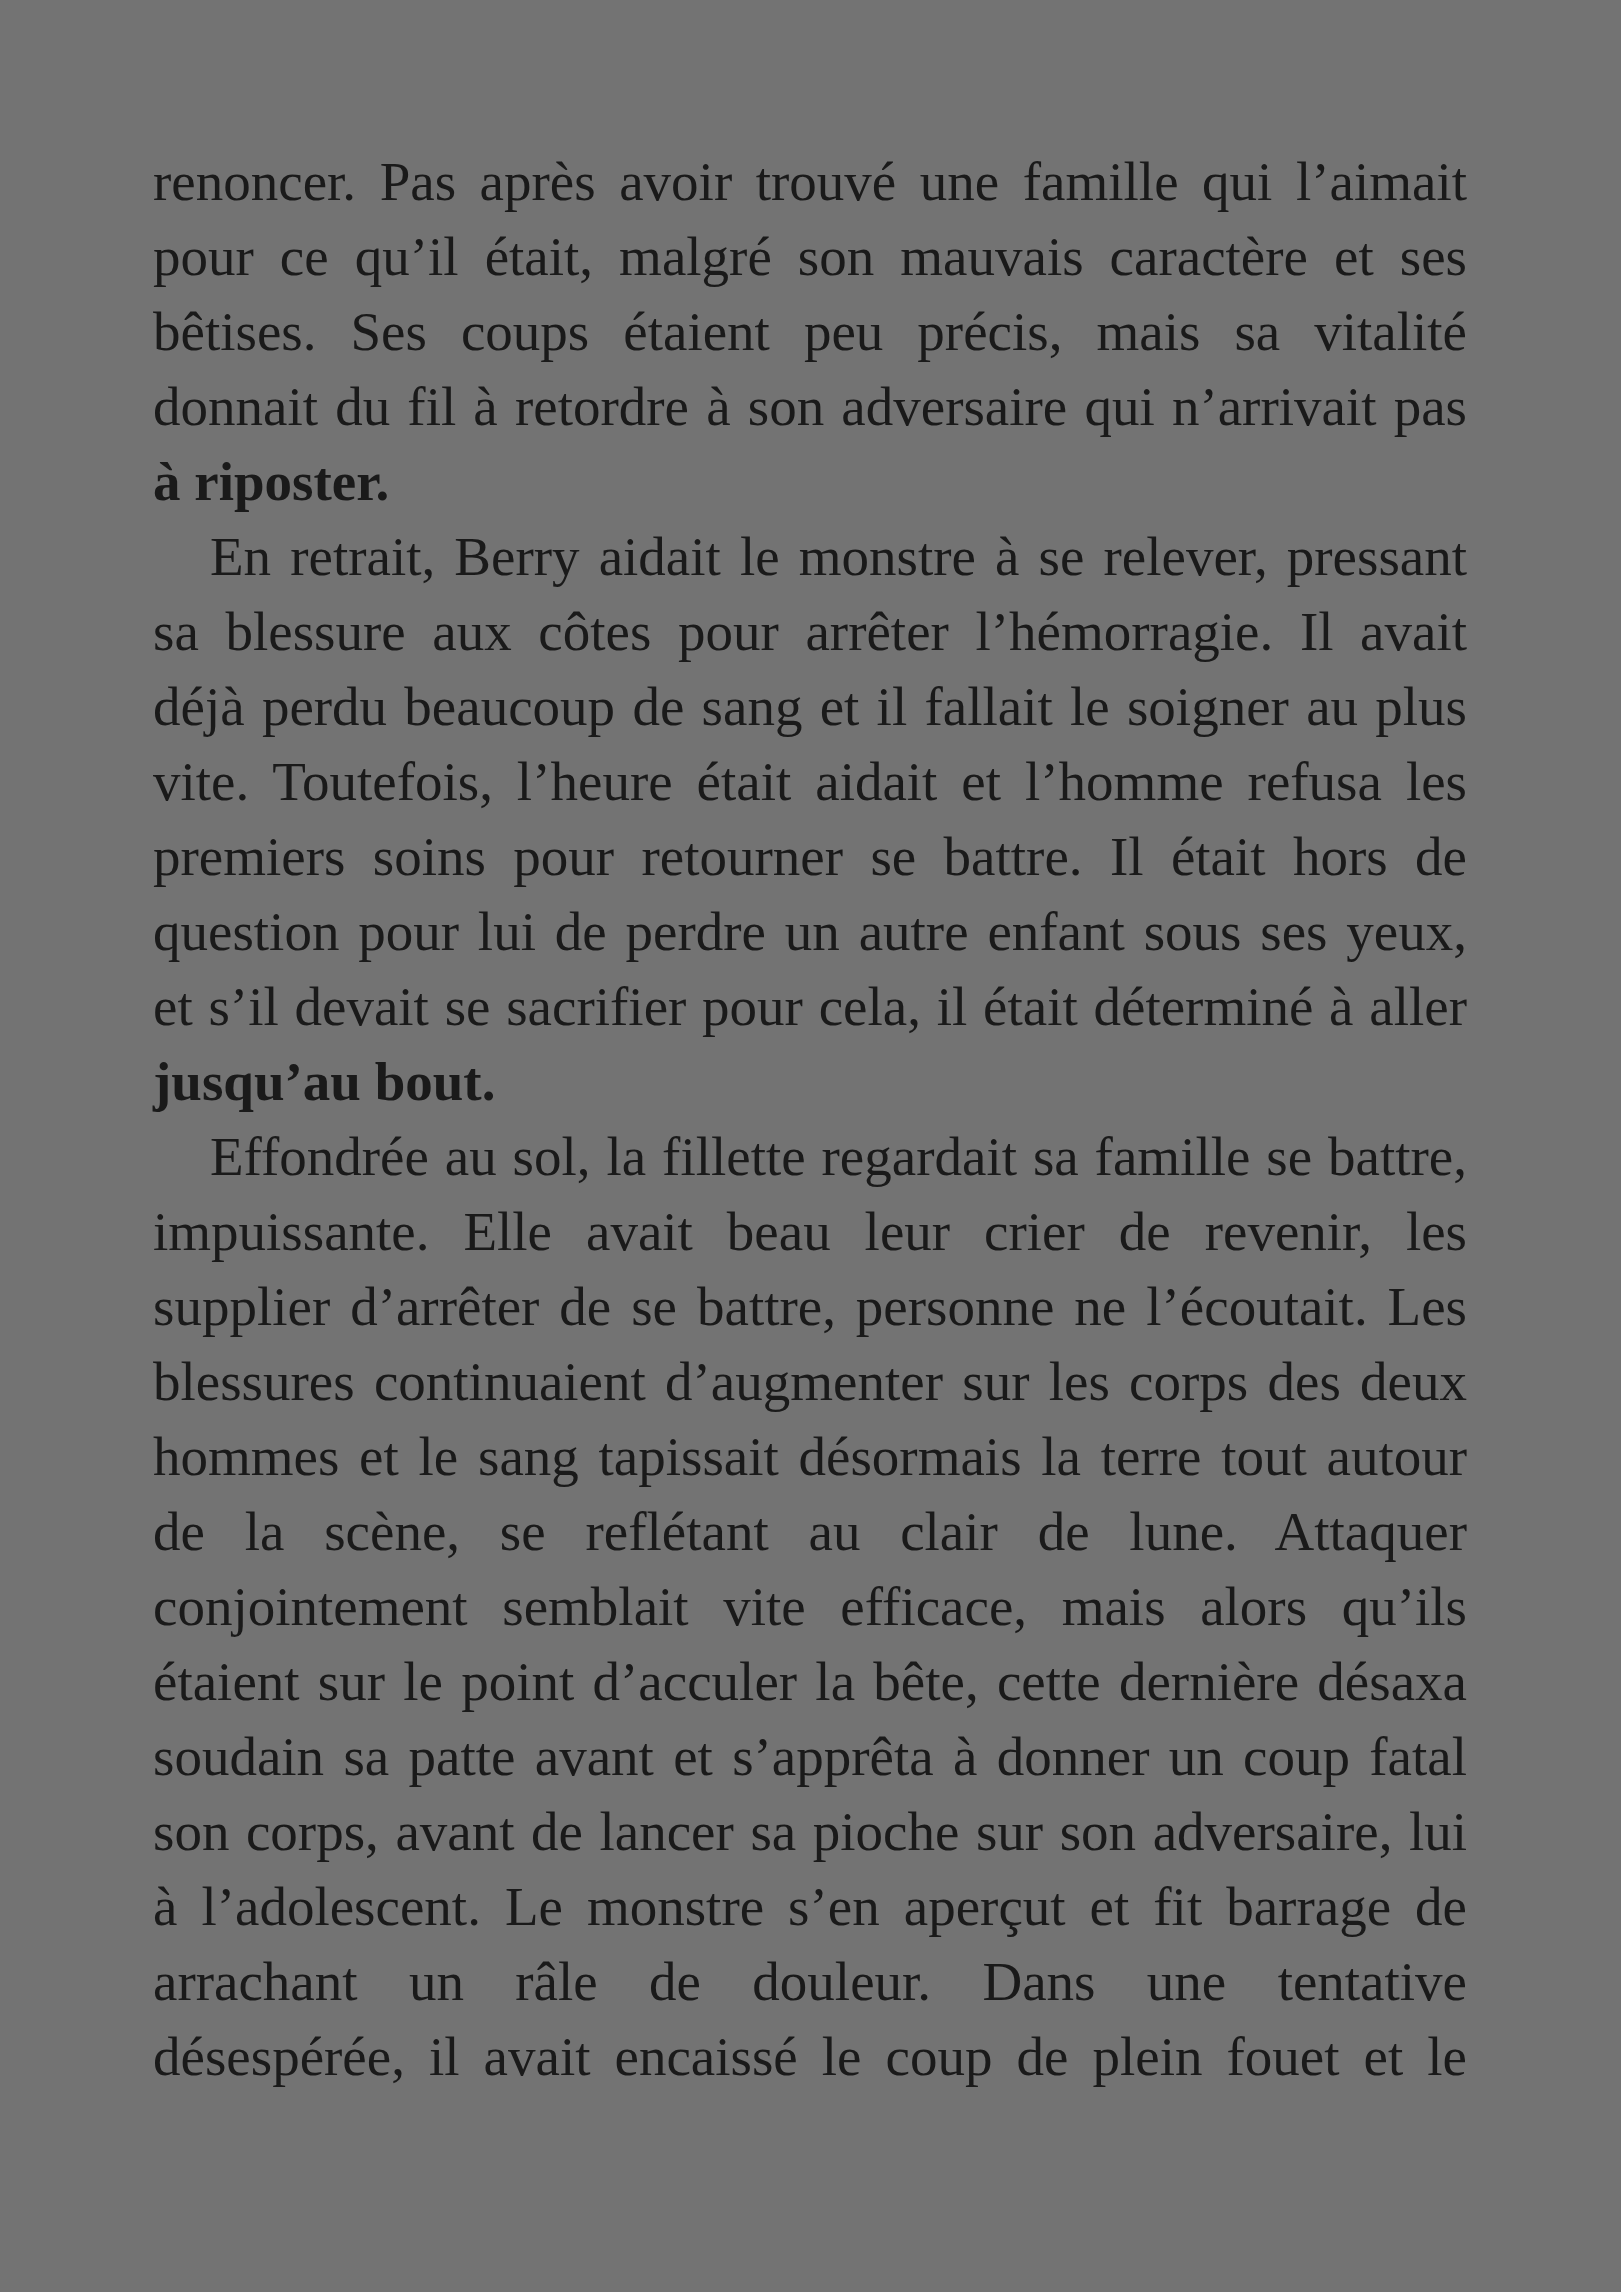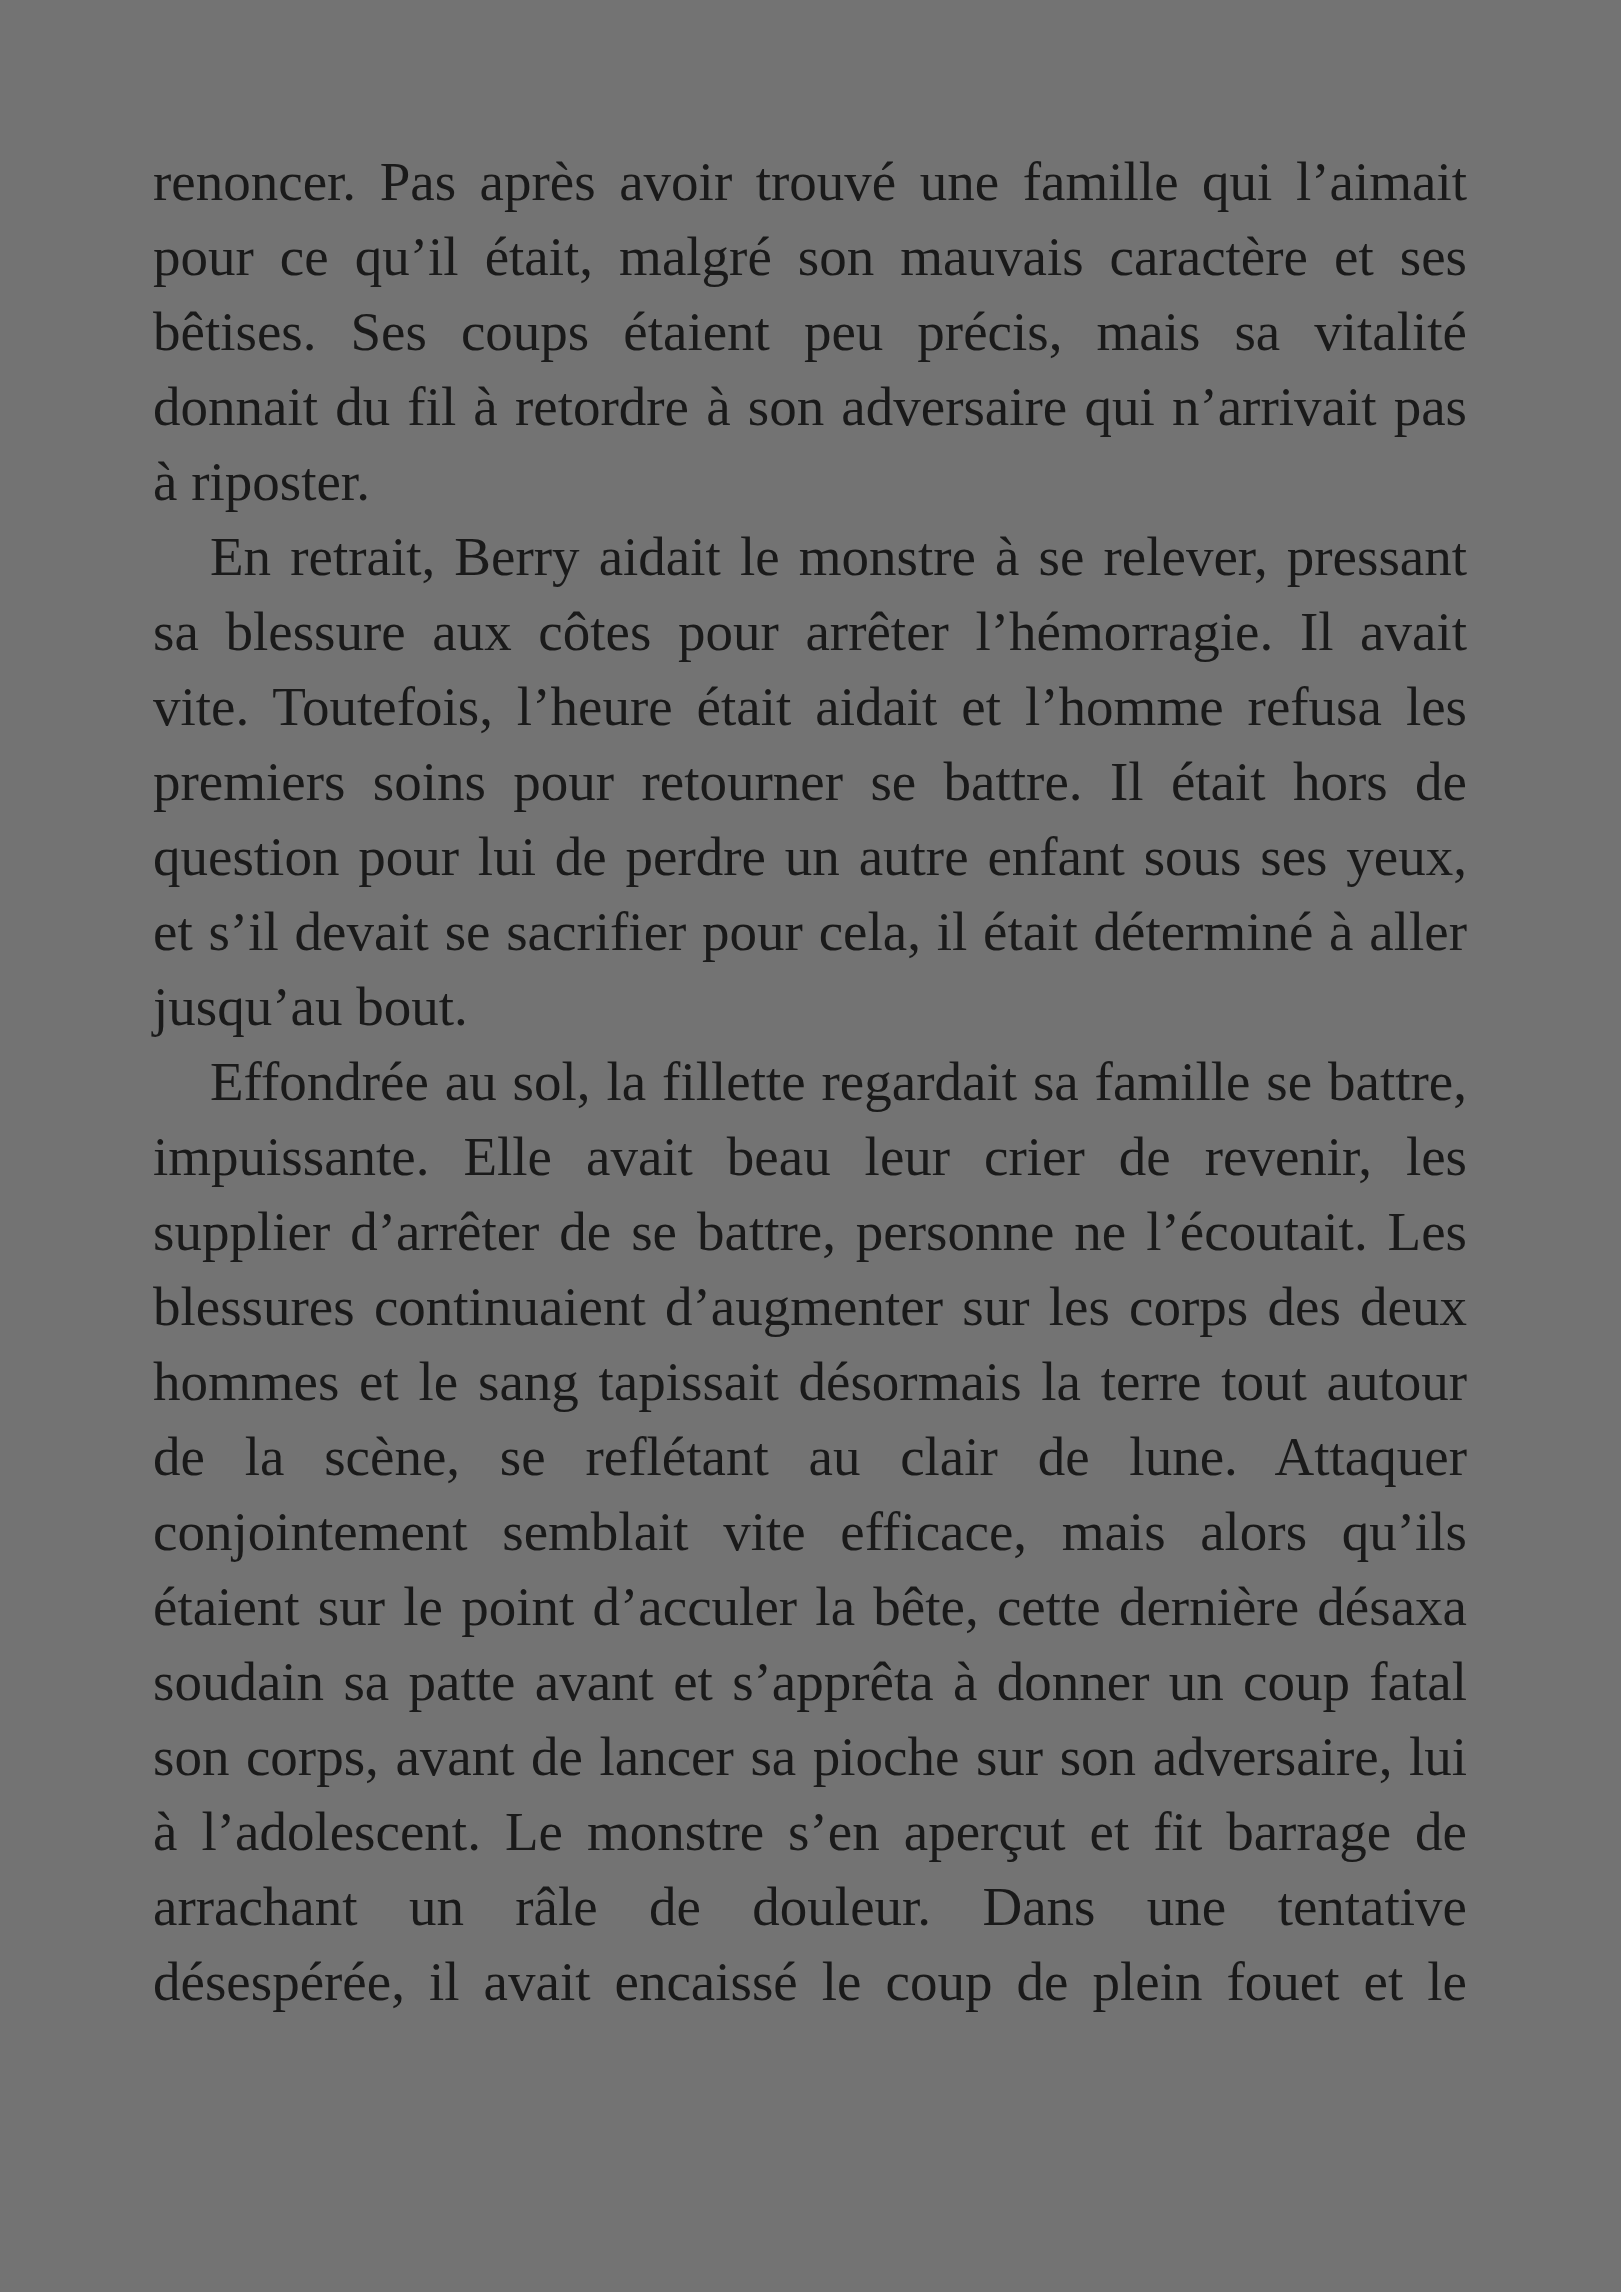--- a/index.html
+++ b/index.html
@@ -29,40 +29,42 @@
     padding: 0;
   }
   .line {
     display: block;
     text-align: justify;
     text-align-last: justify;
     white-space: normal;
   }
   .line.para-end {
     text-align-last: left;
+    font-weight: bold;
   }
   .line.indent {
     padding-left: 57px;
   }
 </style>
 </head>
 <body>
 
 <div class="page">
   <div class="text-block" id="text-block">
       <p>
         <span class="line">renoncer. Pas après avoir trouvé une famille qui l’aimait</span>
         <span class="line">pour ce qu’il était, malgré son mauvais caractère et ses</span>
         <span class="line">bêtises. Ses coups étaient peu précis, mais sa vitalité</span>
         <span class="line">donnait du fil à retordre à son adversaire qui n’arrivait pas</span>
         <span class="line para-end">à riposter.</span>
       </p>
       <p>
         <span class="line indent">En retrait, Berry aidait le monstre à se relever, pressant</span>
         <span class="line">sa blessure aux côtes pour arrêter l’hémorragie. Il avait</span>
+        <span class="line">déjà perdu beaucoup de sang et il fallait le soigner au plus</span>
         <span class="line">vite. Toutefois, l’heure était aidait et l’homme refusa les</span>
         <span class="line">premiers soins pour retourner se battre. Il était hors de</span>
         <span class="line">question pour lui de perdre un autre enfant sous ses yeux,</span>
         <span class="line">et s’il devait se sacrifier pour cela, il était déterminé à aller</span>
         <span class="line para-end">jusqu’au bout.</span>
       </p>
       <p>
         <span class="line indent">Effondrée au sol, la fillette regardait sa famille se battre,</span>
         <span class="line">impuissante. Elle avait beau leur crier de revenir, les</span>
         <span class="line">supplier d’arrêter de se battre, personne ne l’écoutait. Les</span>

